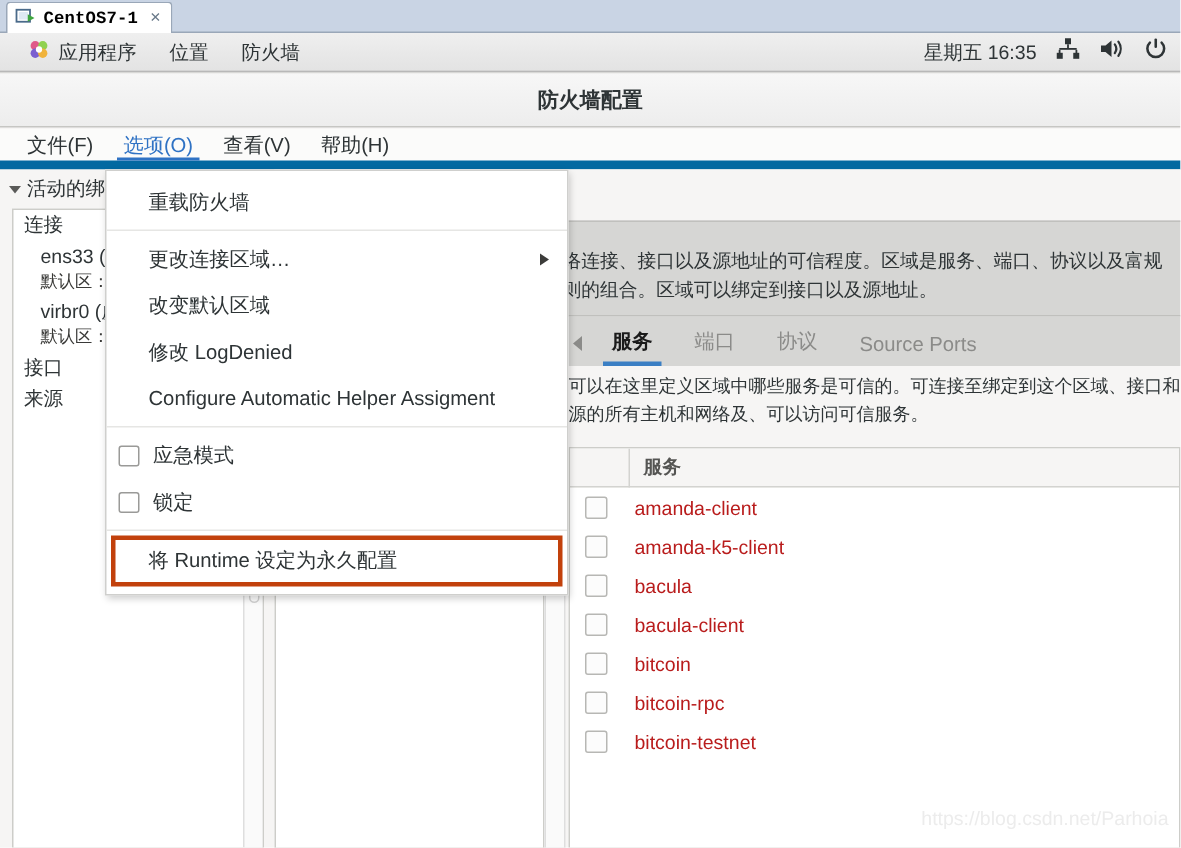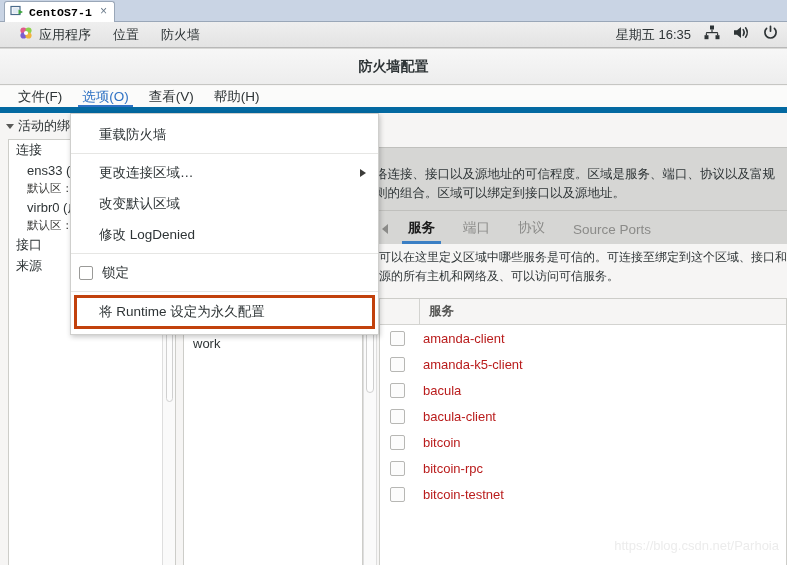--- a/index.html
+++ b/index.html
@@ -454,23 +454,30 @@
     <div class="dd-item">
       <span>更改连接区域…</span>
       <span class="dd-arrow"></span>
     </div>
     <div class="dd-item">
       <span>改变默认区域</span>
     </div>
     <div class="dd-item">
       <span>修改  LogDenied</span>
     </div>
+    <div class="dd-item">
+      <span>Configure Automatic Helper Assigment</span>
+    </div>
     <div class="dd-sep"></div>
     <div class="dd-item with-check">
       <span class="dd-checkbox"></span>
+      <span>应急模式</span>
+    </div>
+    <div class="dd-item with-check">
+      <span class="dd-checkbox"></span>
       <span>锁定</span>
     </div>
     <div class="dd-sep"></div>
     <div class="dd-item highlighted">
       <span>将  Runtime 设定为永久配置</span>
     </div>
   </div>
 
   <div class="watermark">https://blog.csdn.net/Parhoia</div>
 </div>

